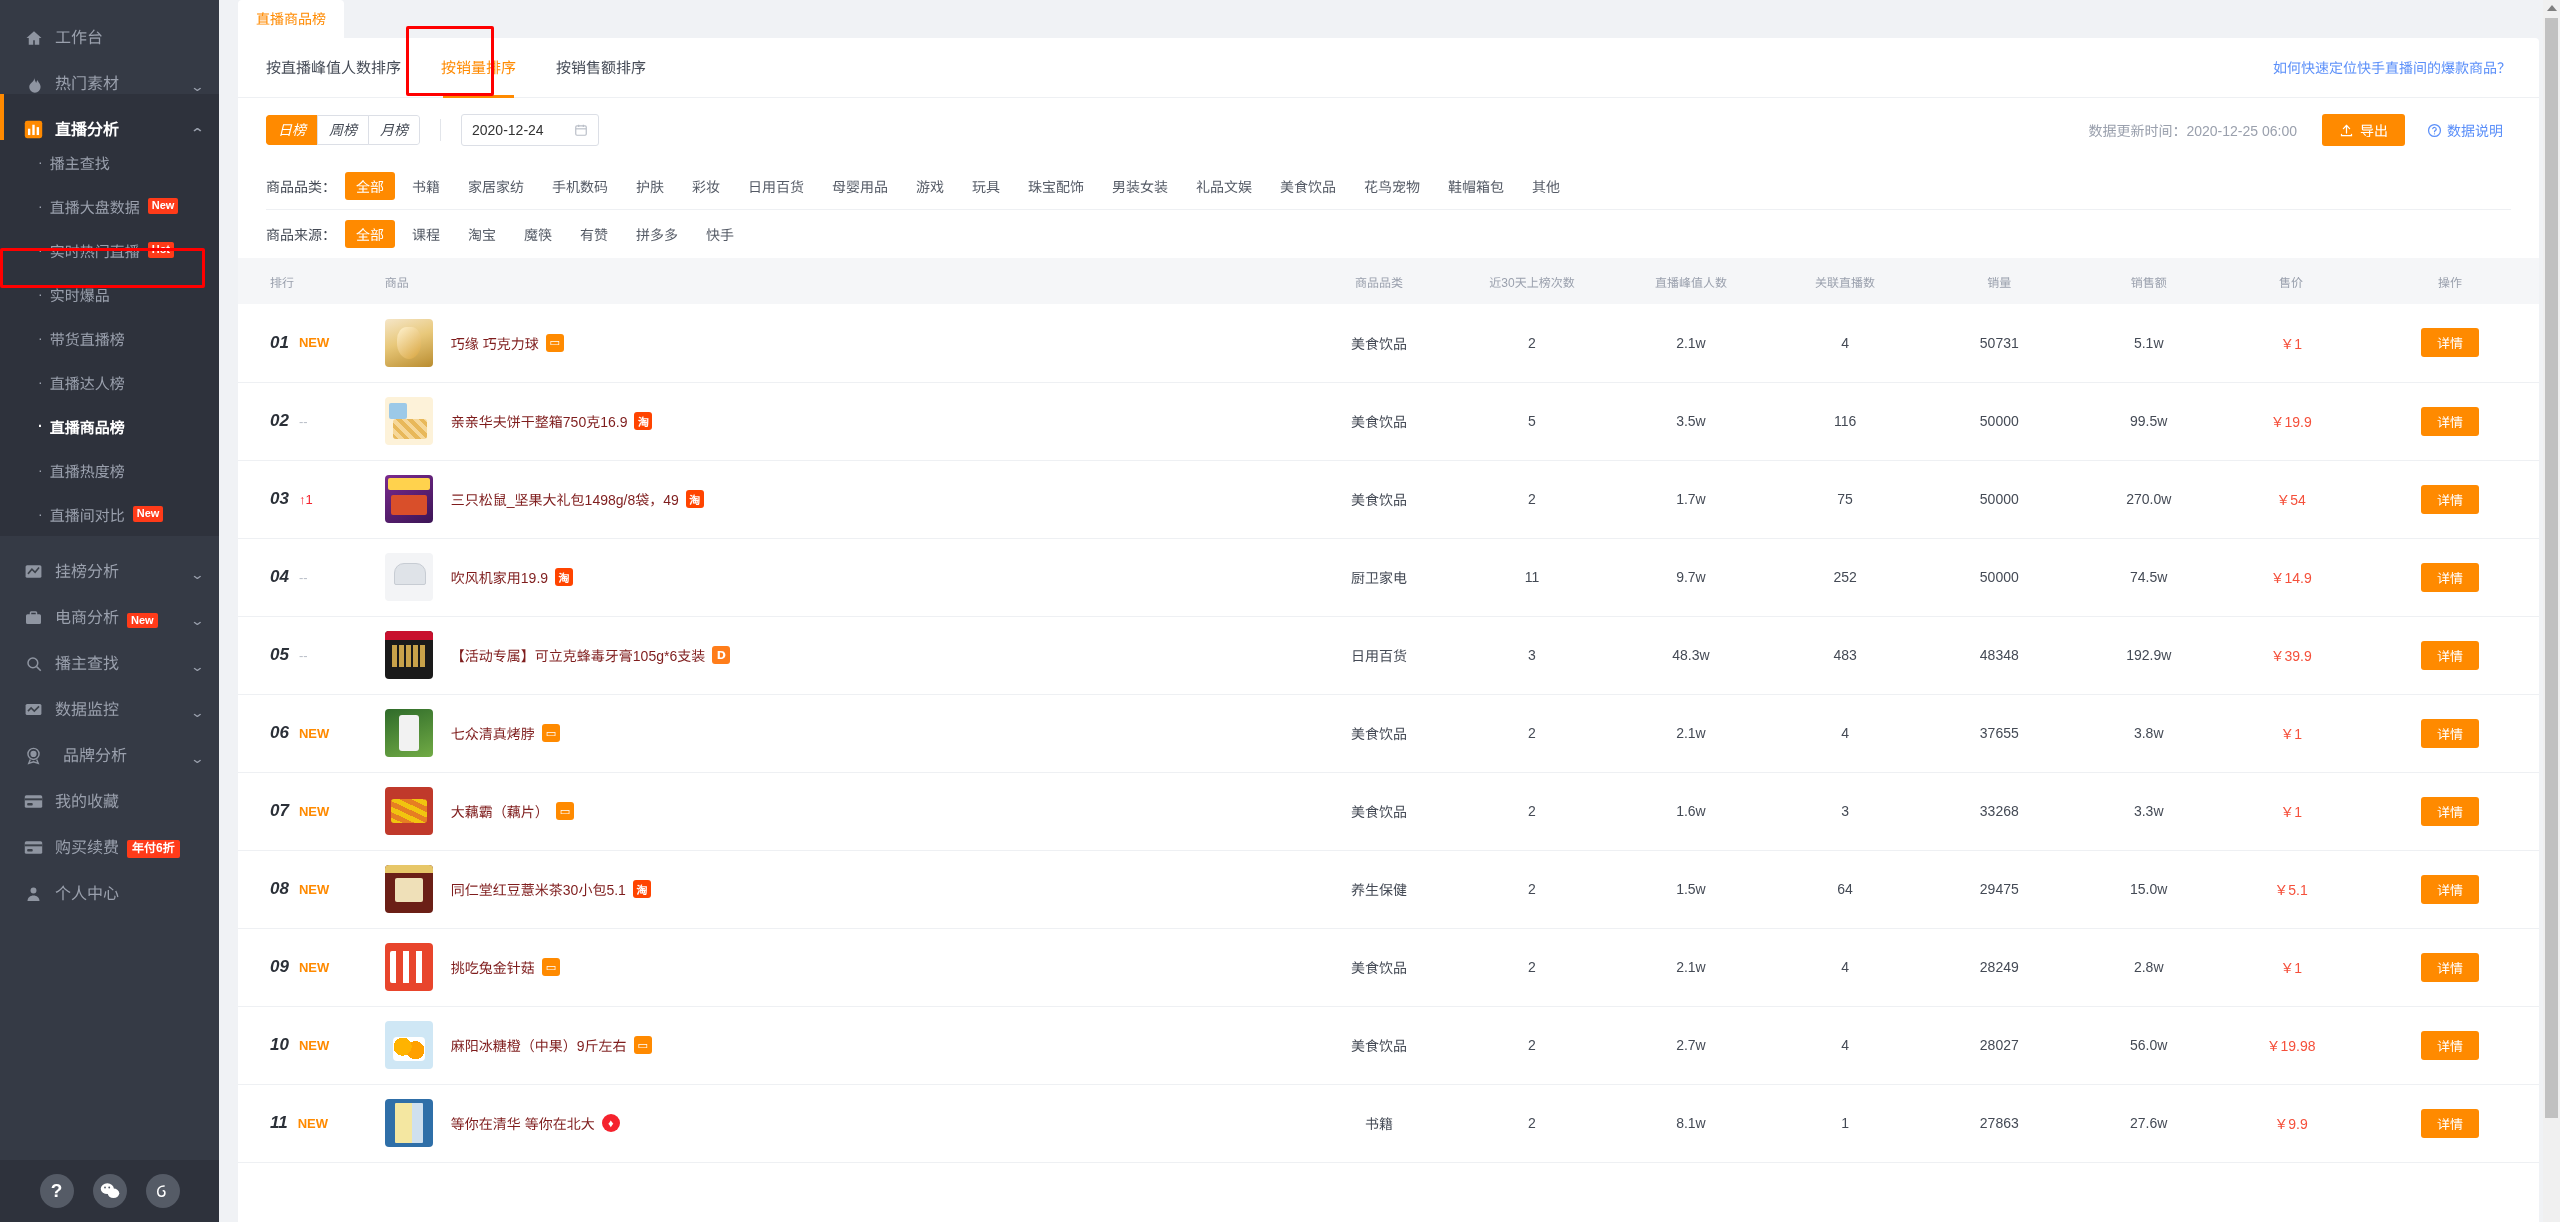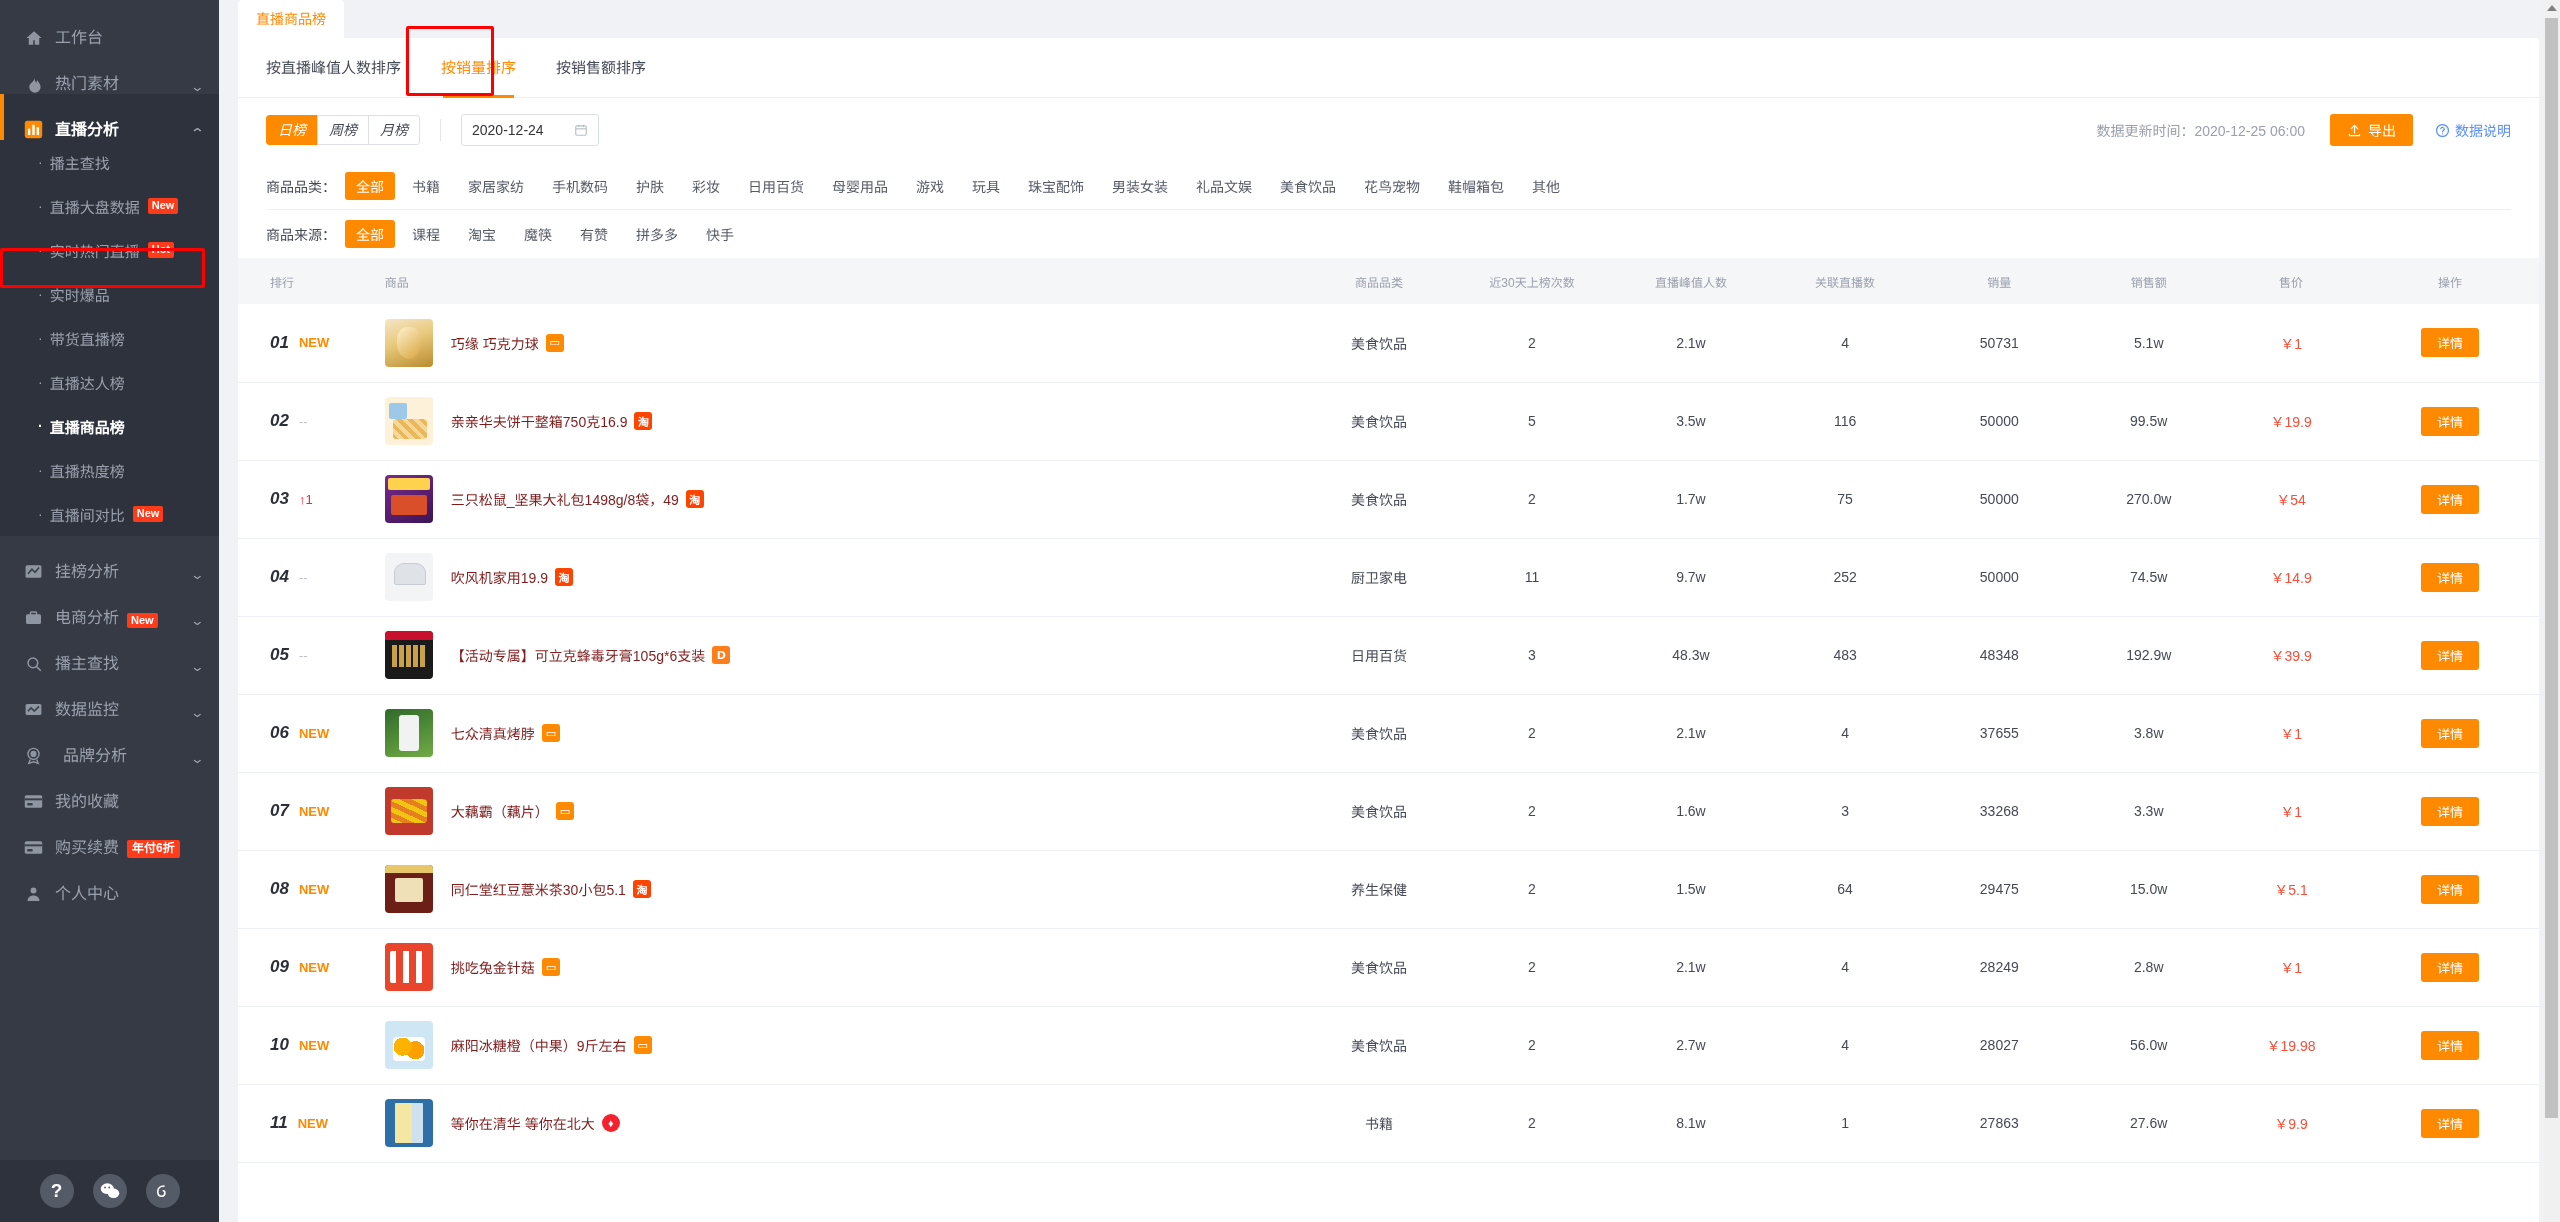--- a/index.html
+++ b/index.html
@@ -137,21 +137,21 @@
   .datebox {
     width: 138px; height: 32px; border: 1px solid #dcdfe6; border-radius: 3px;
     display: flex; align-items: center; justify-content: space-between;
     padding: 0 10px; font-size: 14px; color: #333; cursor: pointer;
   }
   .cal-ico { color: #b9bec7; font-size: 14px; }
 
   .updated {
     position: absolute; right: 0; top: 0; height: 64px;
     display: flex; align-items: center; gap: 0;
-    padding-right: 28px;
+    padding-right: 36px;
   }
   .upd-text { font-size: 14px; color: #9aa0ad; margin-right: 25px; white-space: nowrap; }
   .exportbtn {
     background: #ff8a00; color: #fff; font-size: 14px;
     height: 32px; border-radius: 3px; padding: 0 17px;
     display: flex; align-items: center; gap: 6px; cursor: pointer;
     margin-right: 22px; white-space: nowrap;
   }
   .expl {
     font-size: 14px; color: #5b8ff9; cursor: pointer;
@@ -461,20 +461,21 @@
     <div class="tabstrip">
       <div class="doc-tab">直播商品榜</div>
     </div>
 
     <div class="card">
 
       <div class="subtabs">
         <div class="subtab">按直播峰值人数排序</div>
         <div class="subtab on">按销量排序</div>
         <div class="subtab">按销售额排序</div>
+        <div class="helplink">如何快速定位快手直播间的爆款商品？</div>
 
         <div class="redbox" style="left:168px; top:-12px; width:88px; height:70px;"></div>
       </div>
 
       <div class="filterbar">
         <div class="segbtns">
           <div class="segbtn on">日榜</div>
           <div class="segbtn">周榜</div>
           <div class="segbtn">月榜</div>
         </div>

